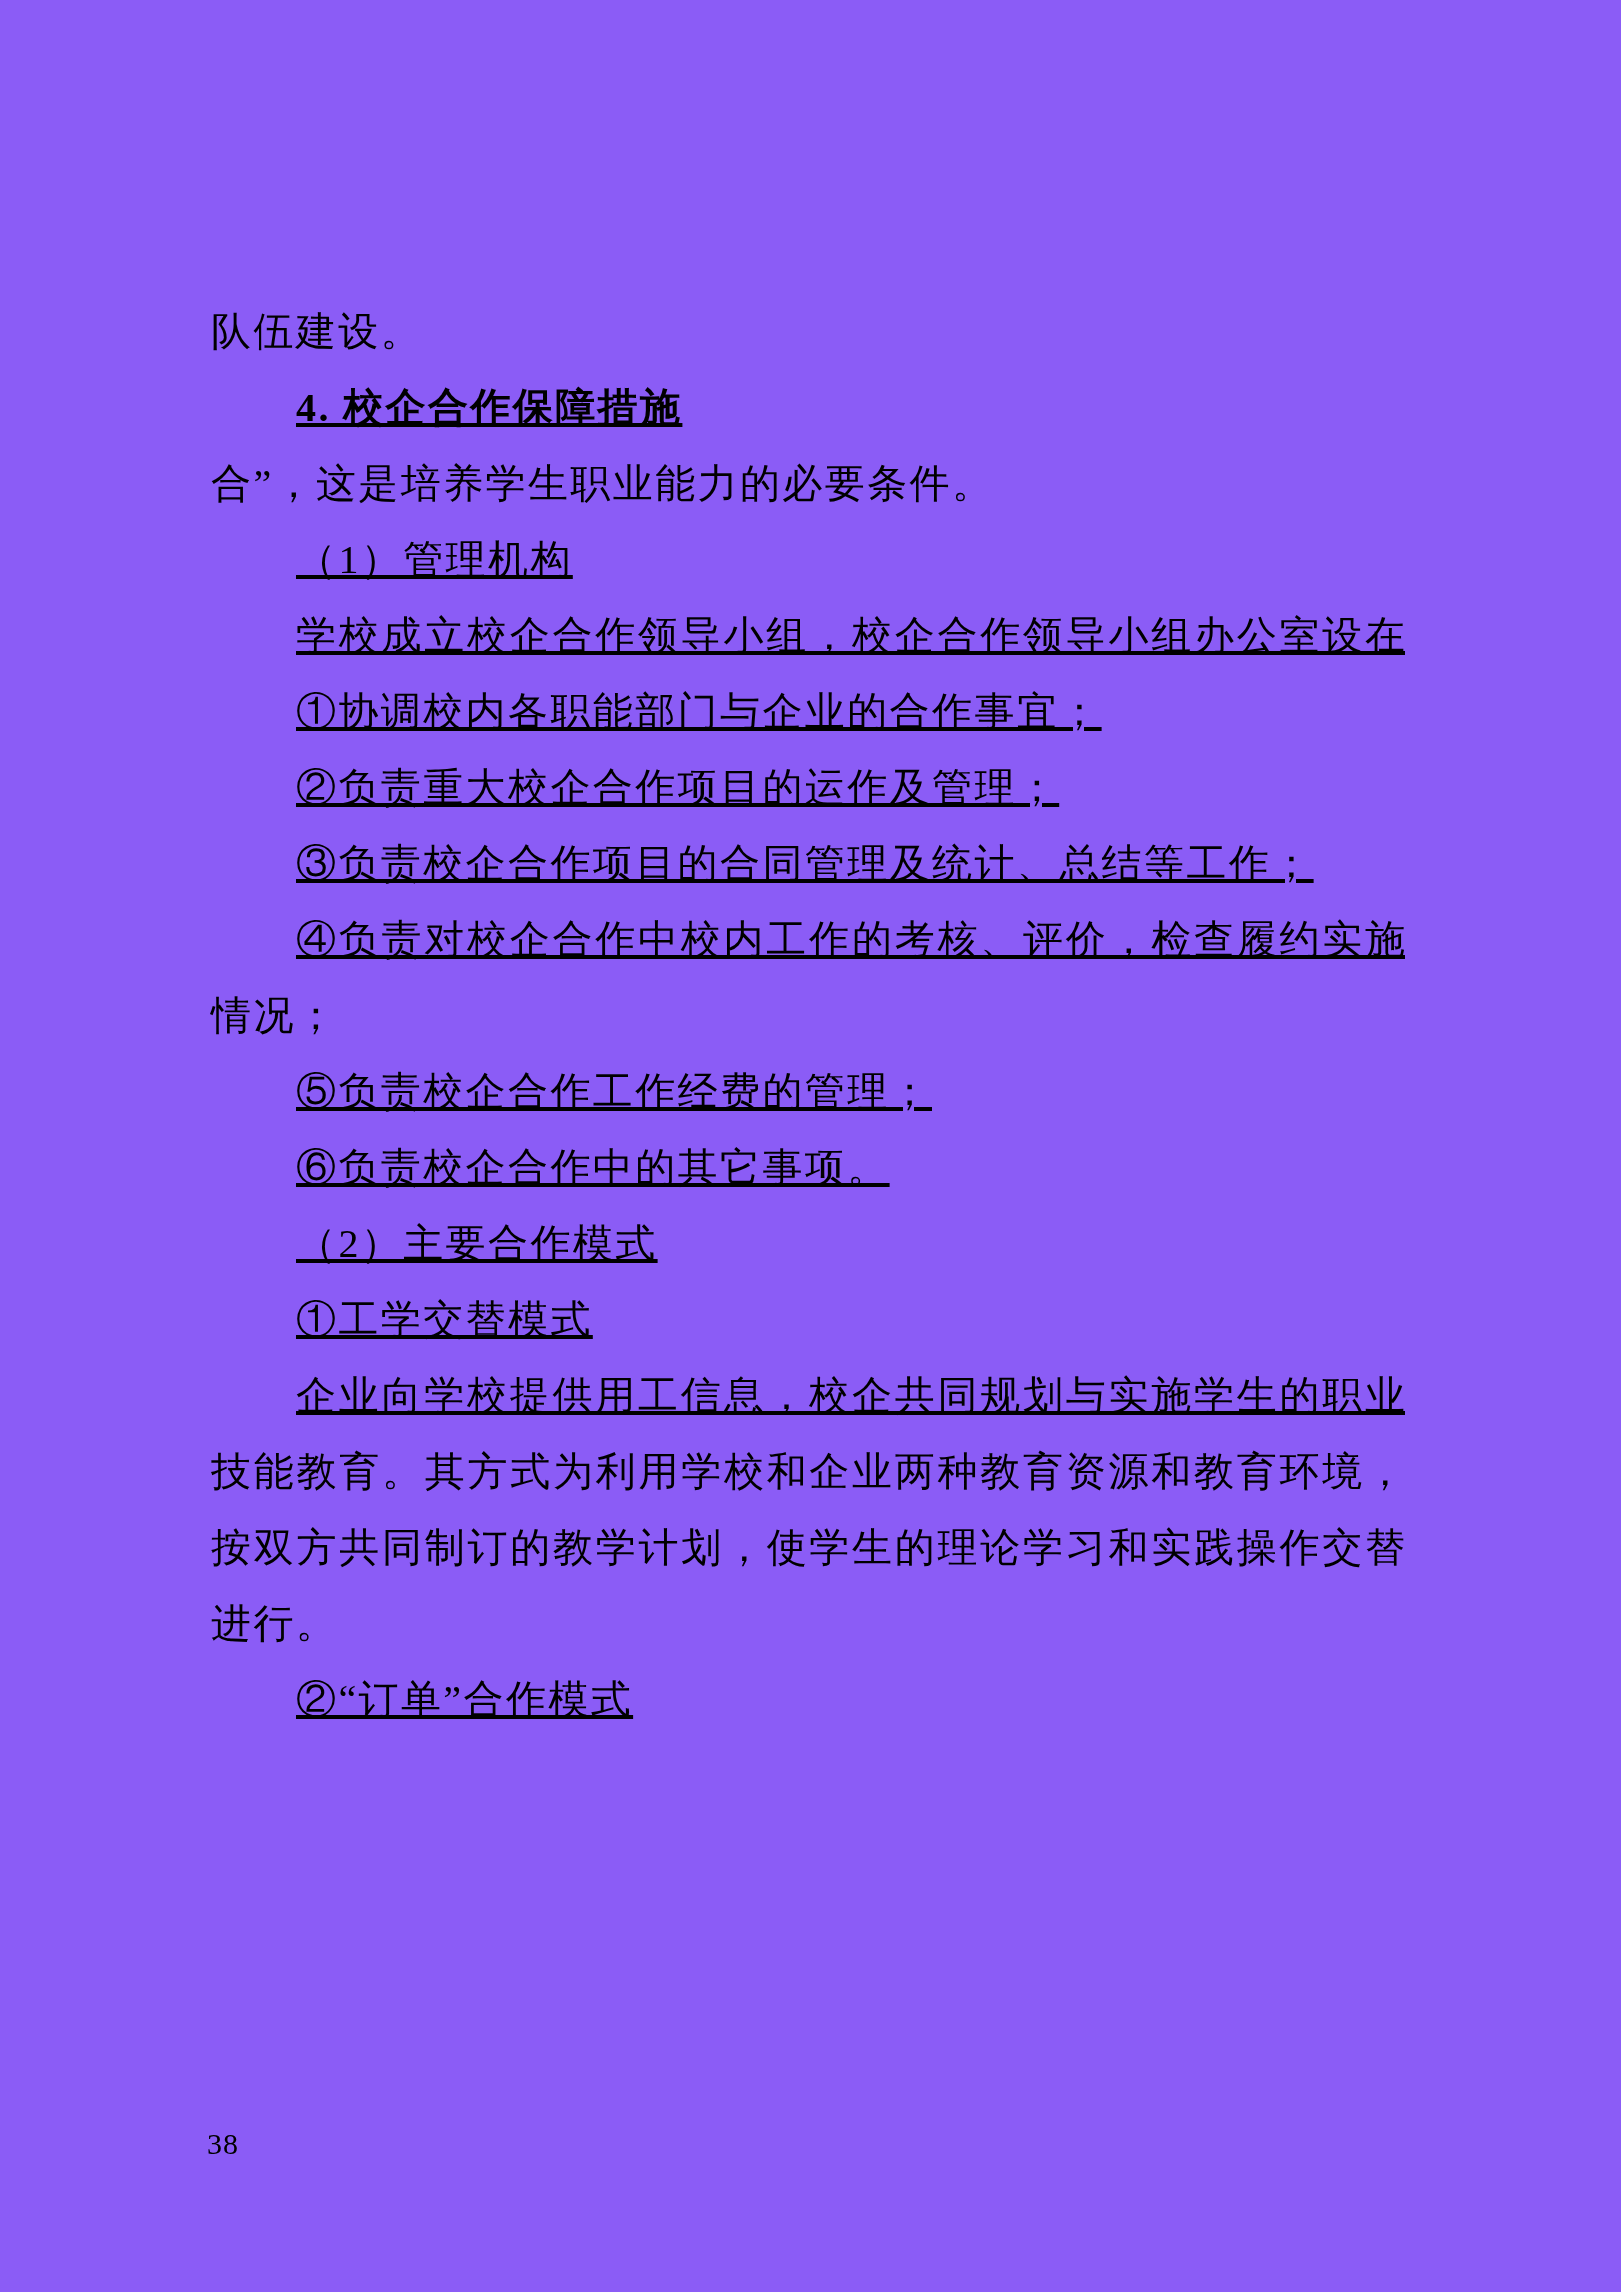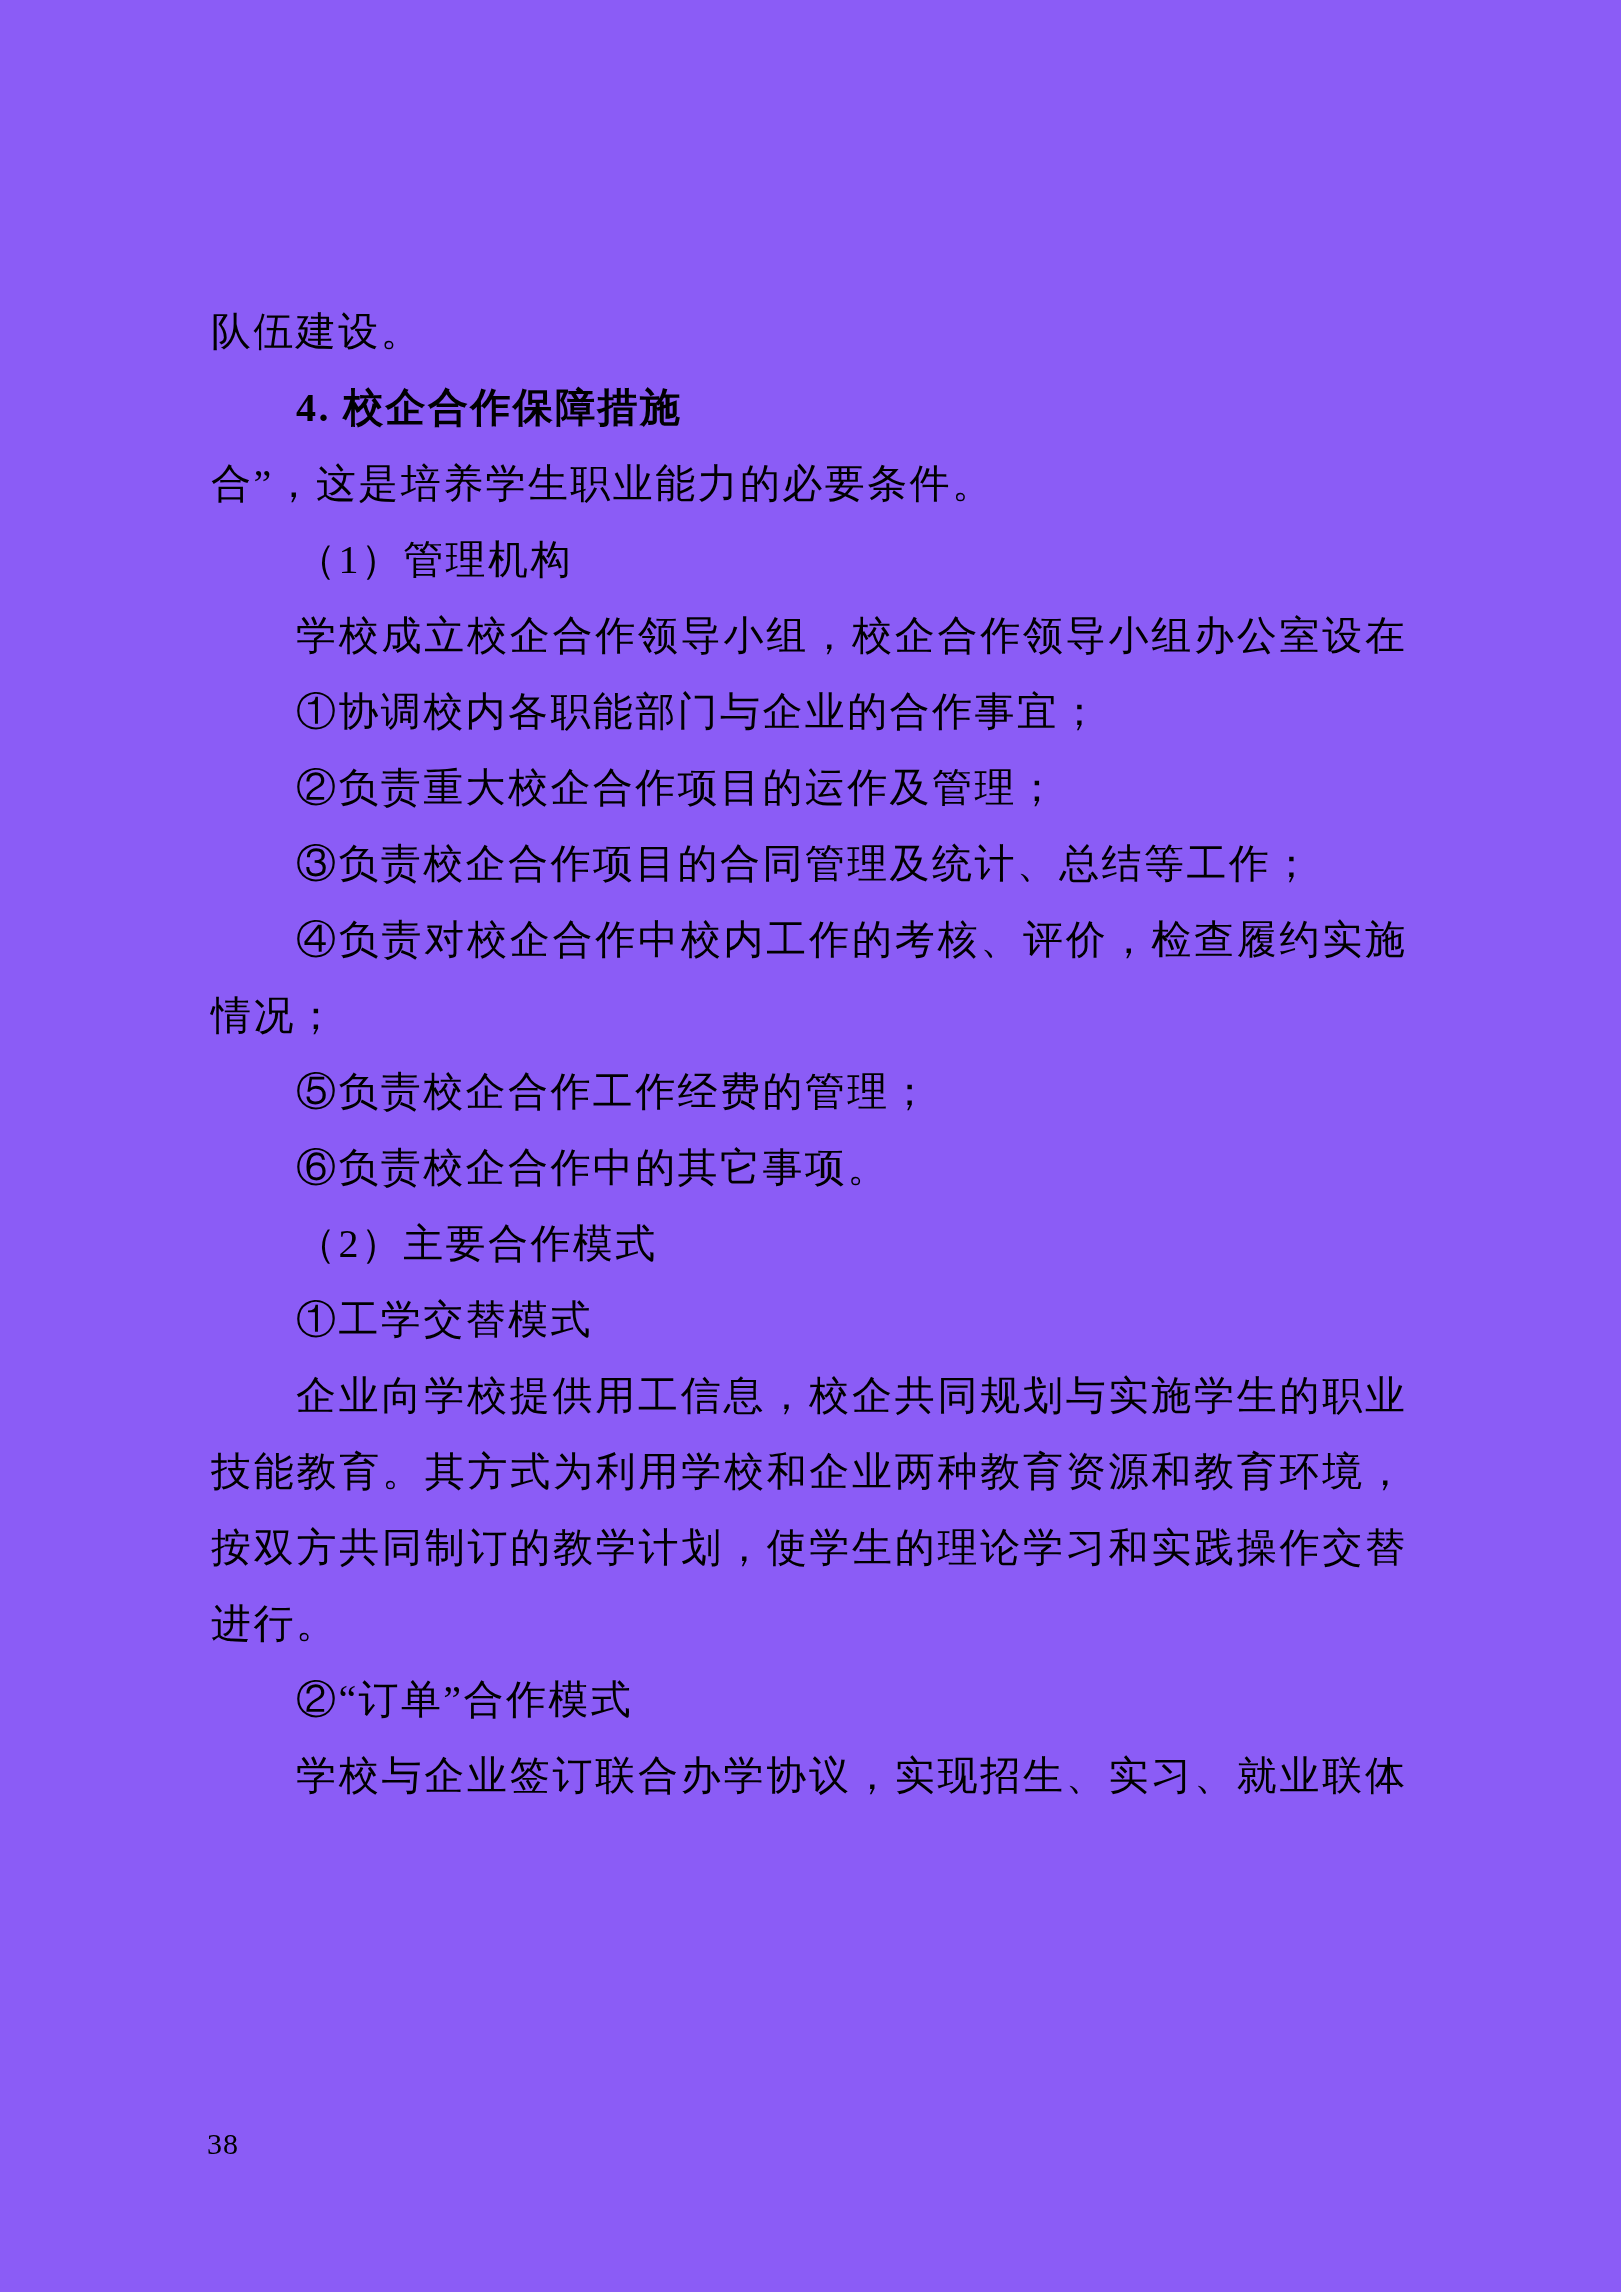--- a/index.html
+++ b/index.html
@@ -20,21 +20,21 @@
     width: 1194px;
   }
   .line {
     height: 76px;
     line-height: 76px;
     font-size: 40px;
     letter-spacing: 2.4px;
     white-space: pre;
     text-align: left;
   }
-  .line.indent { text-indent: 85px; }
+  .line.indent { text-indent: 85px; text-decoration: underline; }
   .line.bold { font-weight: 700; }
   .line.justify {
     text-align: justify;
     text-align-last: justify;
     letter-spacing: 0;
   }
   .page-number {
     position: absolute;
     left: 207px;
     top: 2129px;
@@ -60,17 +60,16 @@
       <div class="line">情况；</div>
       <div class="line indent">⑤负责校企合作工作经费的管理；</div>
       <div class="line indent">⑥负责校企合作中的其它事项。</div>
       <div class="line indent">（2）主要合作模式</div>
       <div class="line indent">①工学交替模式</div>
       <div class="line indent justify">企业向学校提供用工信息，校企共同规划与实施学生的职业</div>
       <div class="line justify">技能教育。其方式为利用学校和企业两种教育资源和教育环境，</div>
       <div class="line justify">按双方共同制订的教学计划，使学生的理论学习和实践操作交替</div>
       <div class="line">进行。</div>
       <div class="line indent">②“订单”合作模式</div>
-      <div class="line indent justify">学校与企业签订联合办学协议，实现招生、实习、就业联体</div>
     </main>
   <div class="page-number">38</div>
 </div>
 
 
 </body></html>

